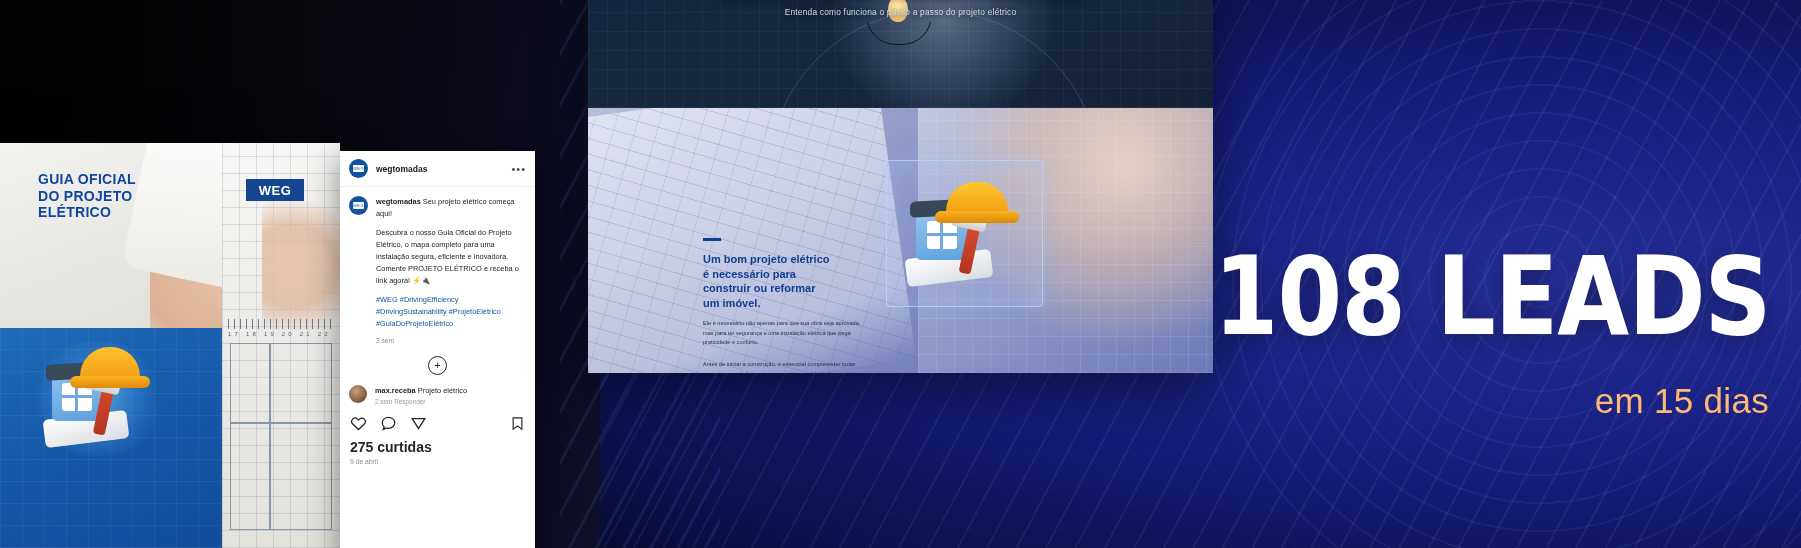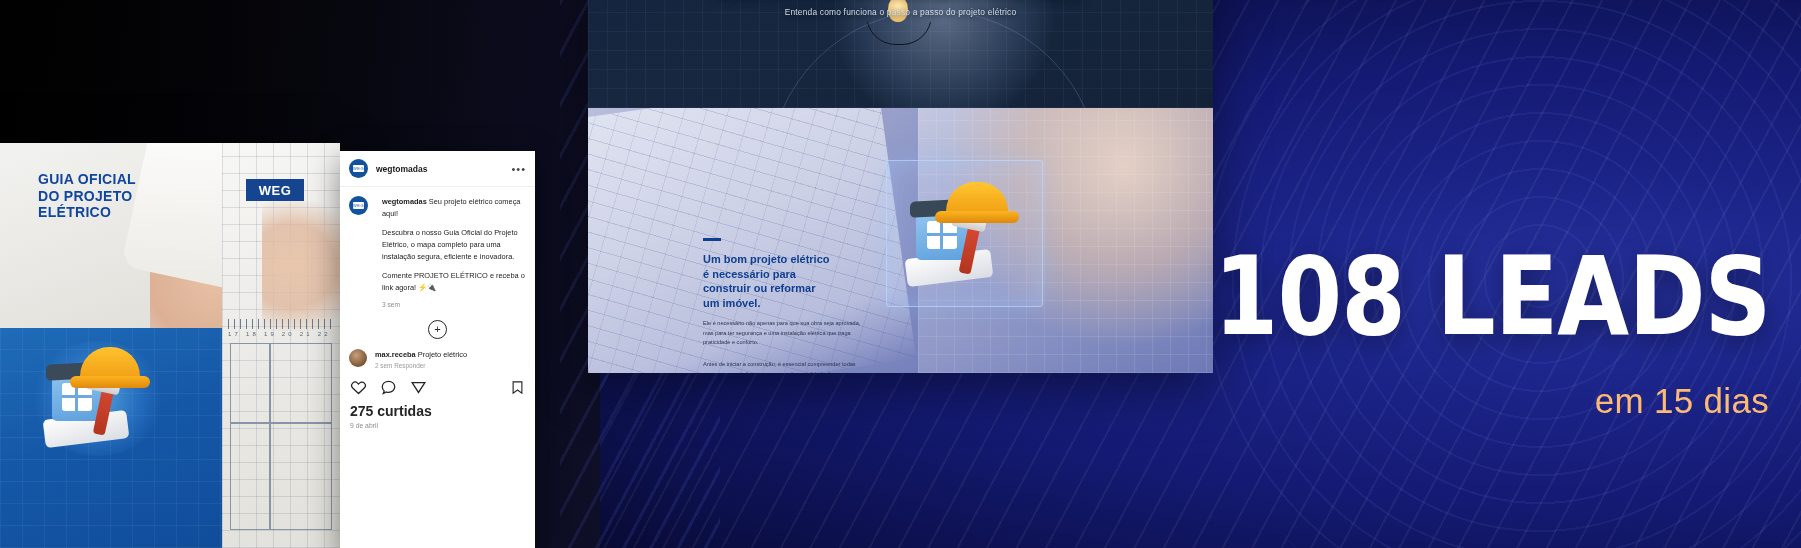--- a/index.html
+++ b/index.html
@@ -92,21 +92,21 @@
   
   .ig{position:absolute;left:340px;top:151px;width:195px;height:405px;
     background:#ffffff;overflow:hidden;box-shadow:0 8px 30px rgba(0,0,0,.45);}
   .ig-head{display:flex;align-items:center;gap:8px;padding:8px 9px;border-bottom:1px solid #efefef;}
   .ig-av{width:19px;height:19px;border-radius:50%;background:#12519e;flex:0 0 auto;
     display:flex;align-items:center;justify-content:center;}
   .ig-av i{display:block;width:11px;height:7px;background:#fff;border-radius:1px;
     font-style:normal;font-size:4px;color:#12519e;line-height:7px;text-align:center;letter-spacing:.5px;}
   .ig-user{font-size:8.5px;color:#1a1a1a;font-weight:600;}
   .ig-dots{margin-left:auto;color:#444;font-size:11px;letter-spacing:1px;line-height:8px;}
-  .ig-body{padding:9px 9px 0 9px;display:flex;gap:14px;}
+  .ig-body{padding:9px 9px 0 9px;display:flex;gap:8px;}
   .ig-cap{font-size:7.4px;line-height:1.62;color:#222;white-space:pre-line;
     overflow:hidden;}
   .ig-cap b{font-weight:700;}
   .ig-hash{color:#12519e;margin-top:7px;line-height:1.62;font-size:7.4px;}
   .ig-time{font-size:6.6px;color:#8e8e8e;margin-top:7px;}
   .ig-plus{display:flex;justify-content:center;margin:12px 0 10px 0;}
   .ig-plus span{width:17px;height:17px;border:1.2px solid #262626;border-radius:50%;
     display:flex;align-items:center;justify-content:center;font-size:11px;color:#262626;line-height:1;}
   .ig-comment{display:flex;gap:8px;padding:0 9px;align-items:flex-start;}
   .ig-cav{width:18px;height:18px;border-radius:50%;flex:0 0 auto;
@@ -256,21 +256,22 @@
       <span class="ig-dots">•••</span>
     </div>
 
     <div class="ig-body">
       <span class="ig-av">
           <i>WEG</i>
         </span>
       <div style="min-width:0">
         <div class="ig-cap"><b>wegtomadas</b><span> Seu projeto elétrico começa aqui!</span></div>
         <div class="ig-cap" style="margin-top:7px">Descubra o nosso Guia Oficial do Projeto Elétrico, o mapa completo para uma instalação segura, eficiente e inovadora.</div>
-        <div class="ig-cap" style="margin-top:7px">Comente PROJETO ELÉTRICO e receba o link agora! ⚡🔌</div>
+        <div class="ig-cap" style="">Comente PROJETO ELÉTRICO e receba o link agora! ⚡🔌</div>
+        <div class="ig-hash">#WEG #DrivingEfficiency #DrivingSustainability #ProjetoElétrico #GuiaDoProjetoElétrico</div>
         <div class="ig-time">3 sem</div>
       </div>
     </div>
 
     <div class="ig-plus">
       <span>+</span>
     </div>
 
     <div class="ig-comment">
       <span class="ig-cav"></span>

